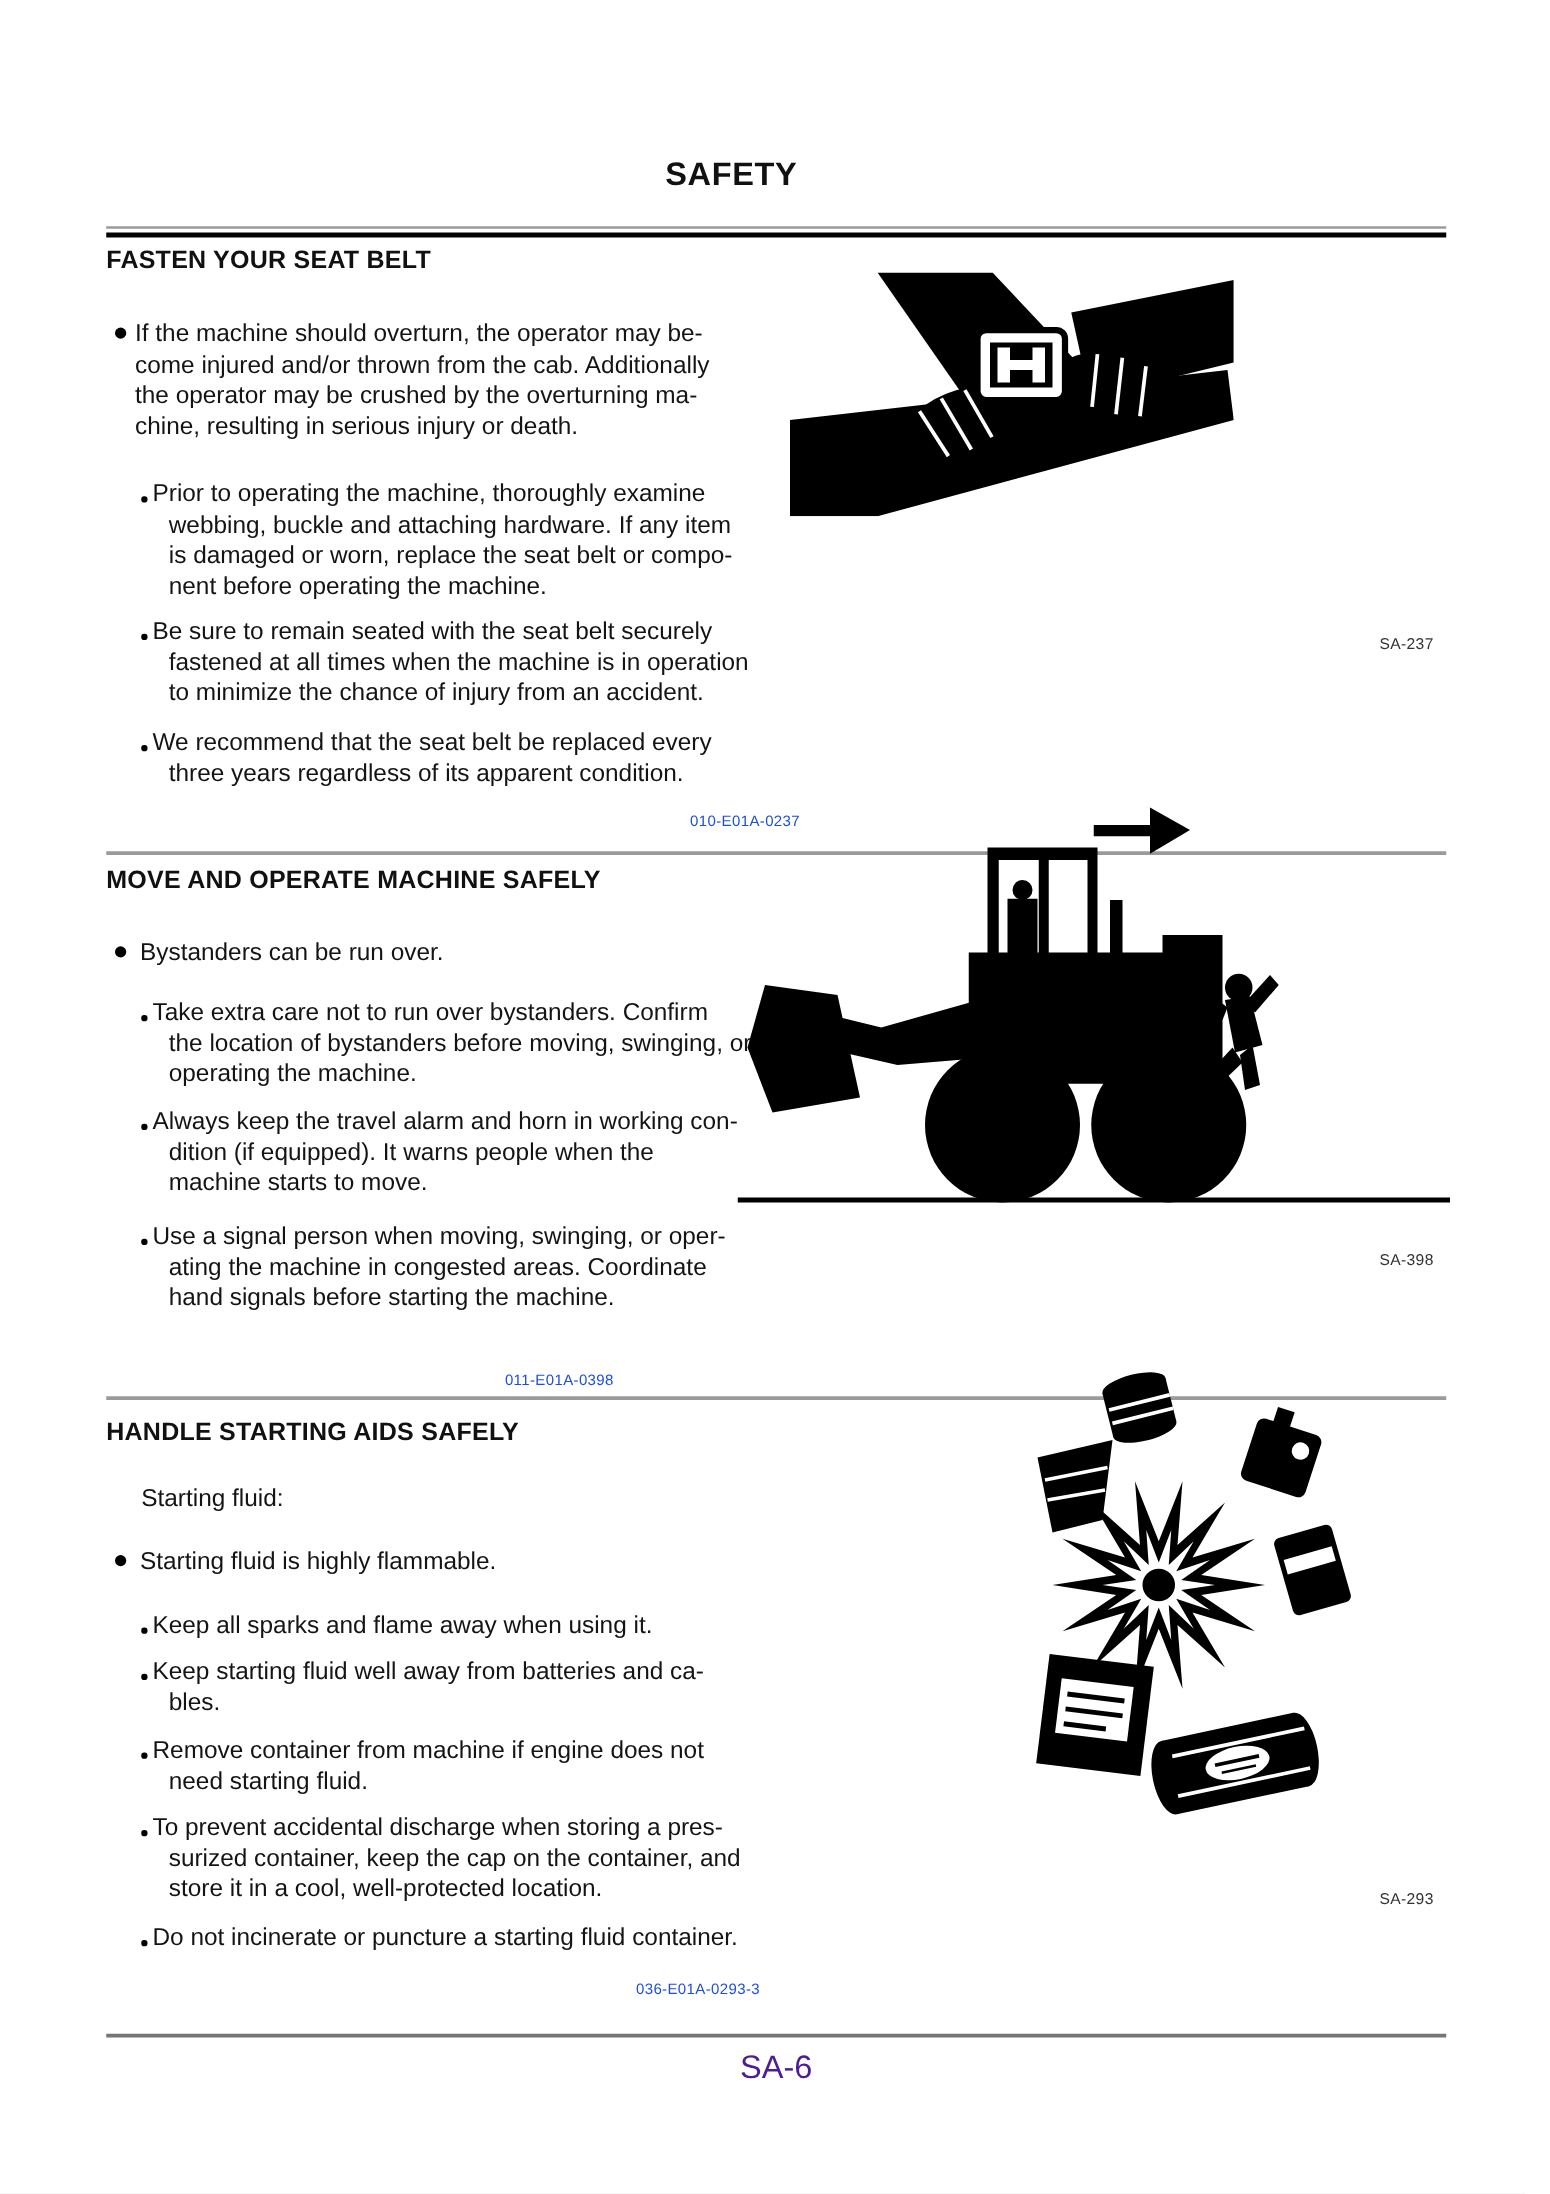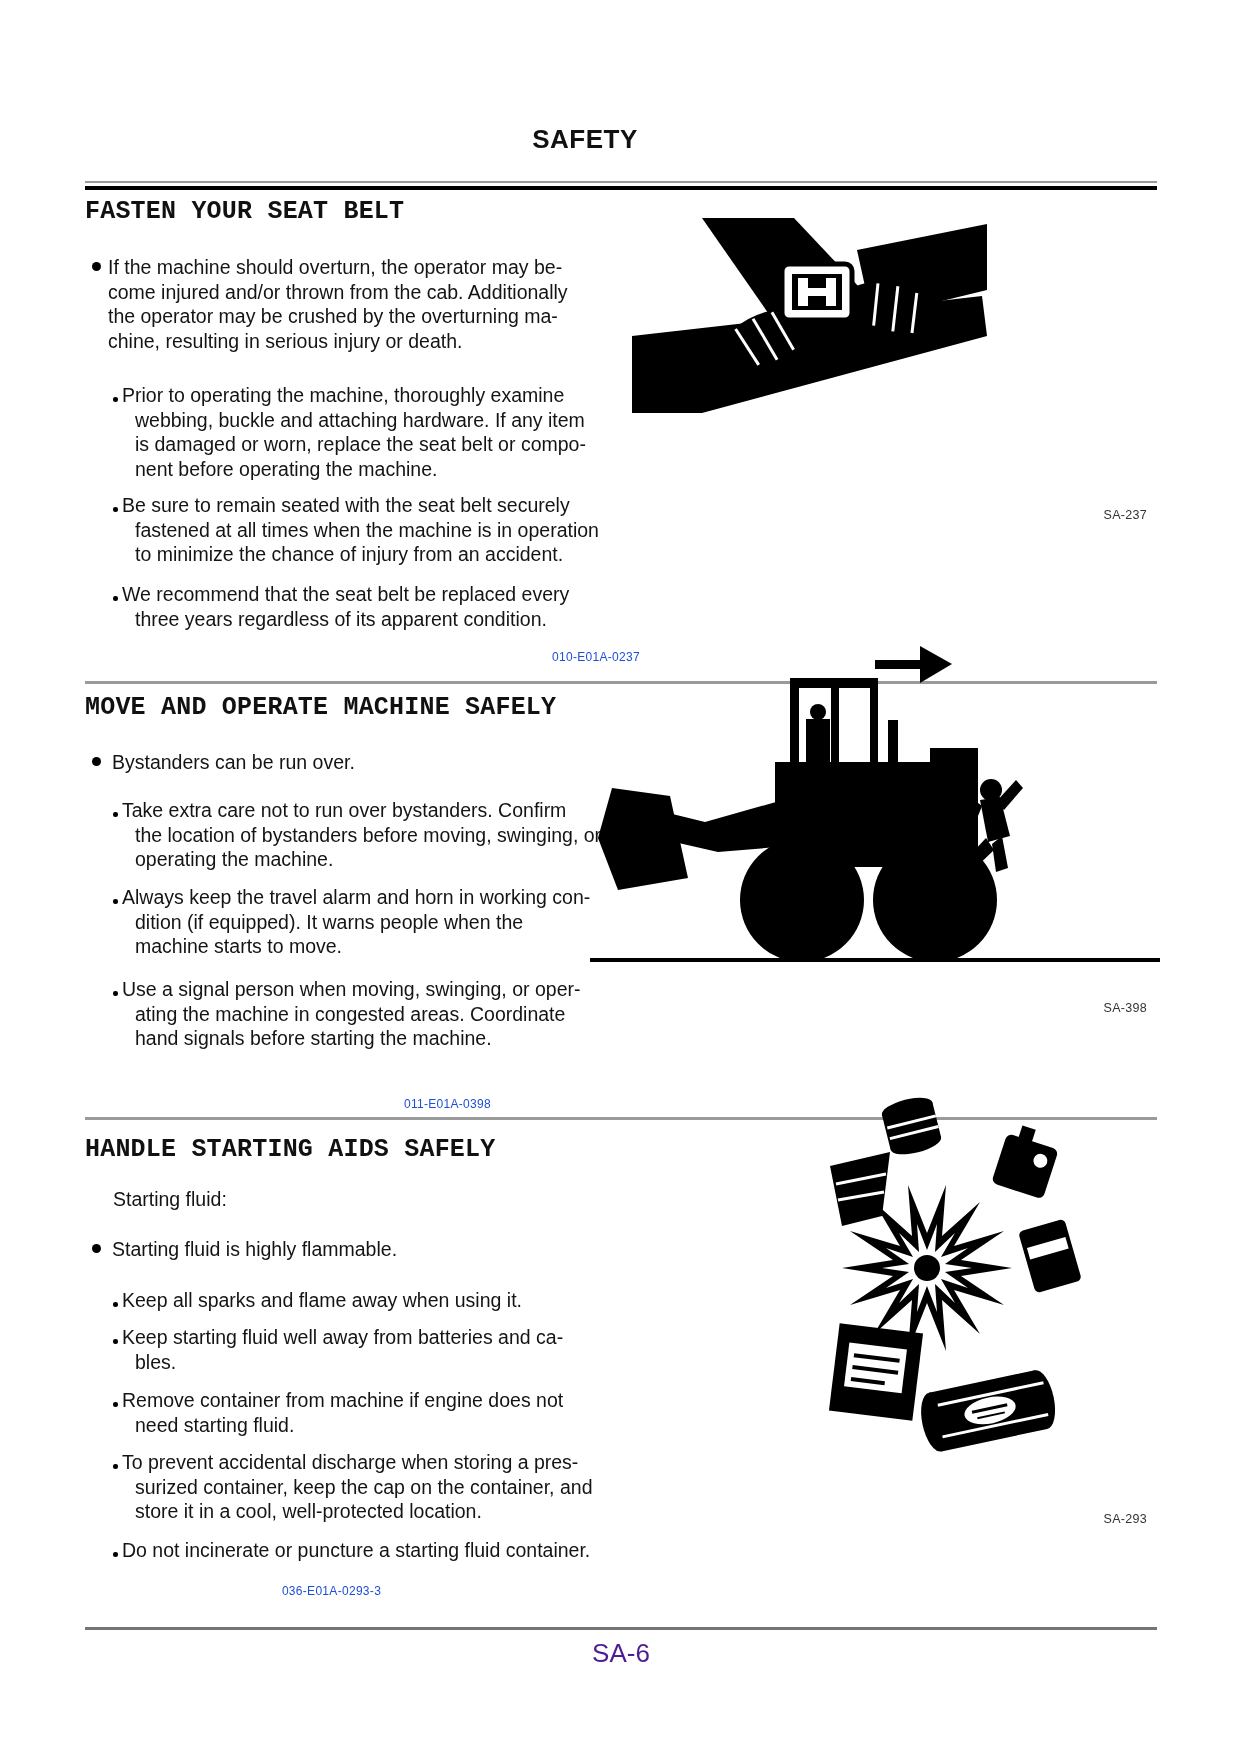--- a/index.html
+++ b/index.html
@@ -6,21 +6,21 @@
   #page{
     position:relative;width:1240px;height:1755px;margin:0 auto;
     background:#ffffff;color:#111;
     font-family:"Liberation Sans","DejaVu Sans",sans-serif;
     overflow:hidden;
   }
   .abs{position:absolute;}
   .title{font-size:26px;font-weight:bold;letter-spacing:.5px;text-align:center;}
   .rule{background:#9a9a9a;}
   .rule-black{background:#000;}
-  .h2{font-size:25px;font-weight:bold;letter-spacing:.2px;white-space:nowrap;font-family:Liberation Mono, monospace;}
+  .h2{font-size:20px;font-weight:bold;letter-spacing:.2px;white-space:nowrap;}
   .body-txt{font-size:19.5px;line-height:24.7px;white-space:pre-line;color:#141414;}
   .sub-txt{text-indent:-13px;}
   .b-dot{width:9px;height:9px;border-radius:50%;background:#000;}
   .s-dot{width:4.5px;height:4.5px;border-radius:50%;background:#000;}
   .ref-code{font-size:12px;color:#1d4ed8;text-align:right;letter-spacing:.3px;}
   .fig-label{font-size:12.5px;color:#333;letter-spacing:.3px;}
   .footer-num{font-size:26px;text-align:center;color:#4c1d95;}
   svg{display:block;}
 </style>
 </head>
@@ -165,21 +165,21 @@
 need starting fluid.</div>
 
   <div class="abs s-dot" style="top:1464px;left:113px;"></div>
   <div class="abs body-txt sub-txt" style="top:1450px;left:135px;width:520px;">To prevent accidental discharge when storing a pres-
 surized container, keep the cap on the container, and
 store it in a cool, well-protected location.</div>
 
   <div class="abs s-dot" style="top:1552px;left:113px;"></div>
   <div class="abs body-txt sub-txt" style="top:1538px;left:135px;width:530px;">Do not incinerate or puncture a starting fluid container.</div>
 
-  <div class="abs ref-code" style="top:1584px;left:74px;width:515px;text-align:center;">036-E01A-0293-3</div>
+  <div class="abs ref-code" style="top:1584px;left:93px;width:515px;">036-E01A-0293-3</div>
 
   <div class="abs" style="top:1088px;left:812px;width:276px;height:376px;">
     <svg width="276" height="376" viewBox="0 0 276 376">
 
       <polygon fill="#000" points="200,180 149,188 192,217 142,202 168,246 130,212 134,263 115,215 96,263 100,212 62,246 88,202 38,217 81,188 30,180 81,172 38,143 88,158 62,114 100,148 96,97 115,145 134,97 130,148 168,114 142,158 192,143 149,172"></polygon>
       <polygon fill="#fff" points="160,180 133,184 156,200 129,191 143,215 123,196 125,224 115,198 105,224 107,196 87,215 101,191 74,200 97,184 70,180 97,176 74,160 101,169 87,145 107,164 105,136 115,162 125,136 123,164 143,145 129,169 156,160 133,176"></polygon>
       <circle cx="115" cy="180" r="13" fill="#000"></circle>
 
       <g transform="rotate(-14 100 40)">
         <rect x="74" y="20" width="52" height="36" fill="#000"></rect>

